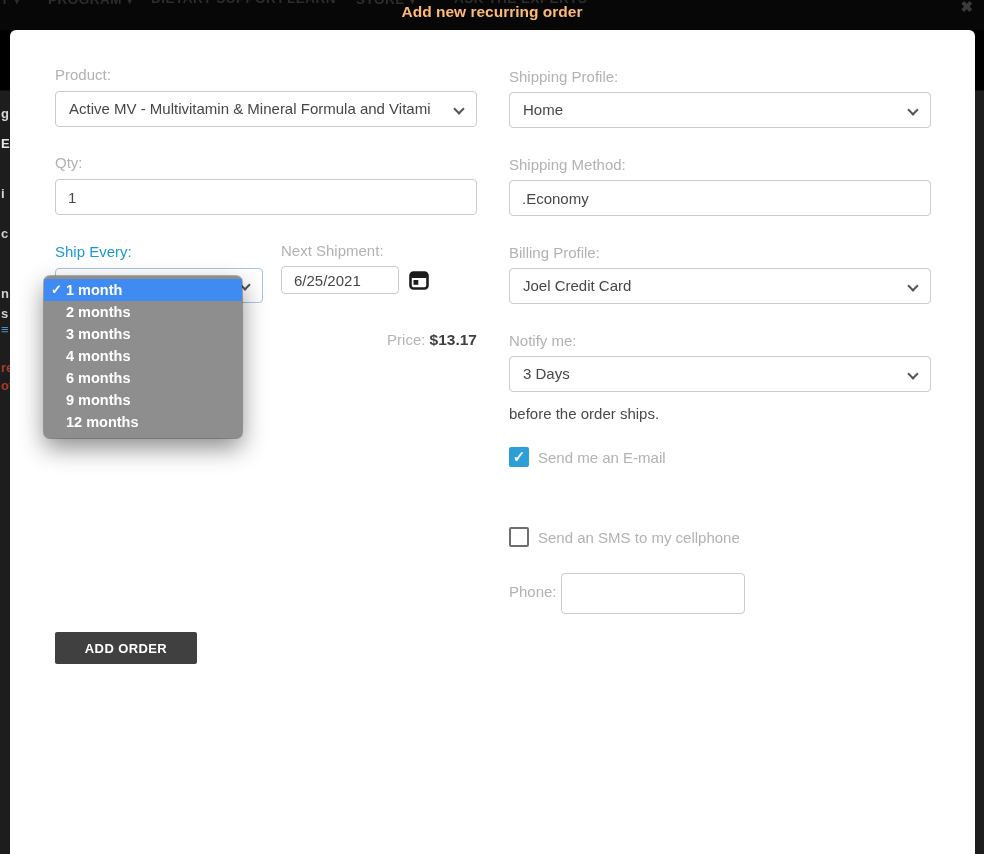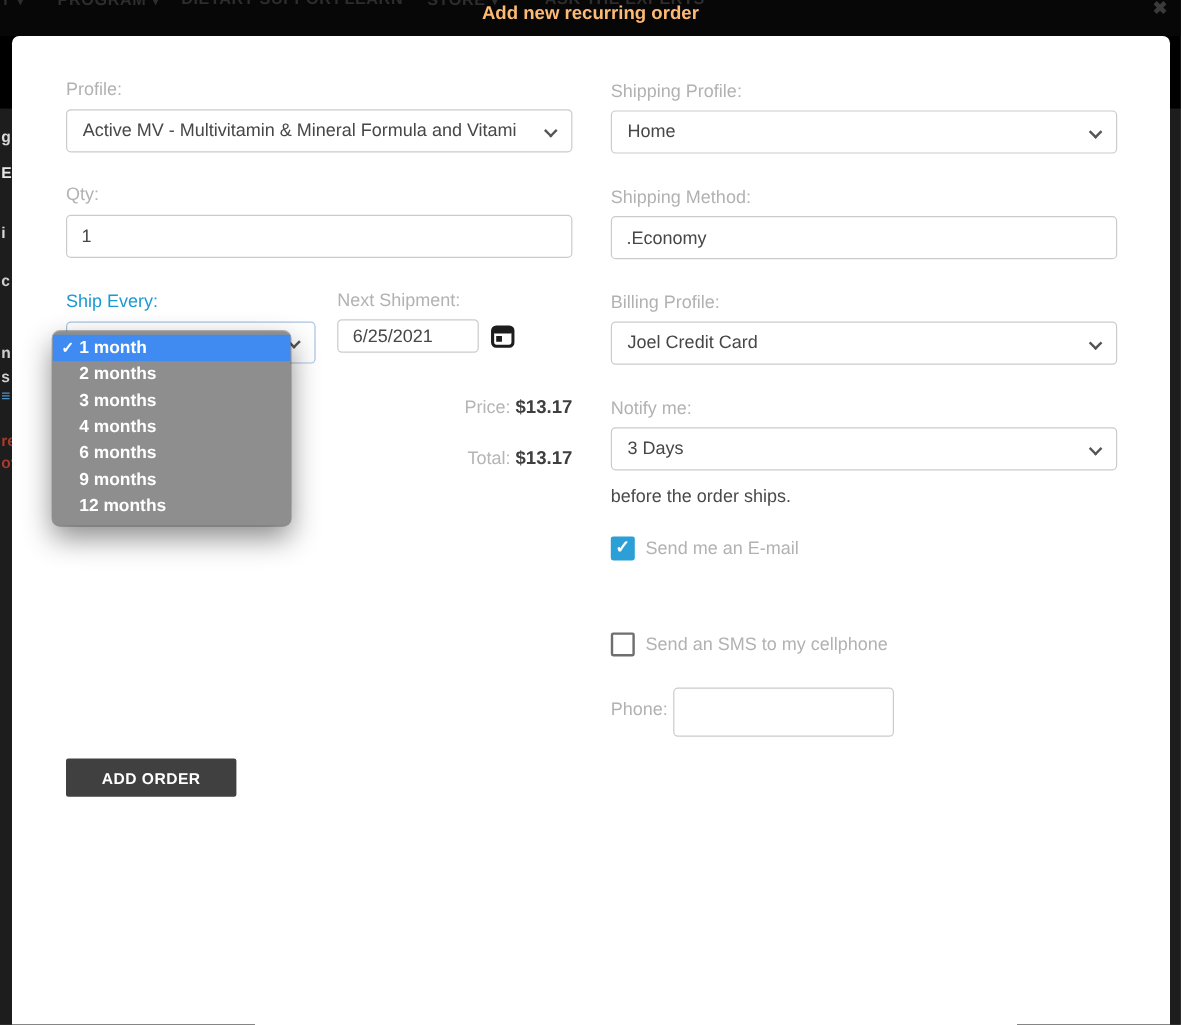--- a/index.html
+++ b/index.html
@@ -123,21 +123,21 @@
       <span class="nav-item">LEARN</span>
       <span class="nav-item">STORE ▾</span>
       <span class="nav-item">ASK THE EXPERTS</span>
     </div>
     <div class="modal-title">Add new recurring order</div>
     <span class="close-btn">✖</span>
   </div>
 
   <div class="modal">
 
-    <span class="field-label product-label">Profile:</span>
+    <span class="field-label product-label">Product:</span>
     <div class="selectbox product-select">
       <span>Active MV - Multivitamin &amp; Mineral Formula and Vitami</span>
       <span class="chev"></span>
     </div>
 
     <span class="field-label qty-label">Qty:</span>
     <input class="text-input qty-input" readonly="" value="1" style="">
 
     <span class="field-label blue ship-label">Ship Every:</span>
     <div class="selectbox ship-select">
@@ -162,24 +162,20 @@
     <svg class="cal-icon" viewBox="0 0 20 20">
       <rect x="1.5" y="2.5" width="17" height="16" rx="3" fill="none" stroke="#1d1d1d" stroke-width="2.6"></rect>
       <rect x="1.5" y="2.5" width="17" height="5.5" rx="2" fill="#1d1d1d"></rect>
       <rect x="4.5" y="10" width="4.8" height="4.8" fill="#1d1d1d"></rect>
     </svg>
 
     <div class="price-row">
       <span class="money-label">Price:</span>
       <span class="money-value">$13.17</span>
     </div>
-    <div class="total-row">
-      <span class="money-label">Total:</span>
-      <span class="money-value">$13.17</span>
-    </div>
 
     <button class="add-btn">ADD ORDER</button>
 
     <span class="field-label shipprofile-label">Shipping Profile:</span>
     <div class="selectbox shipprofile-select">
       <span>Home</span>
       <span class="chev"></span>
     </div>
 
     <span class="field-label shipmethod-label">Shipping Method:</span>

